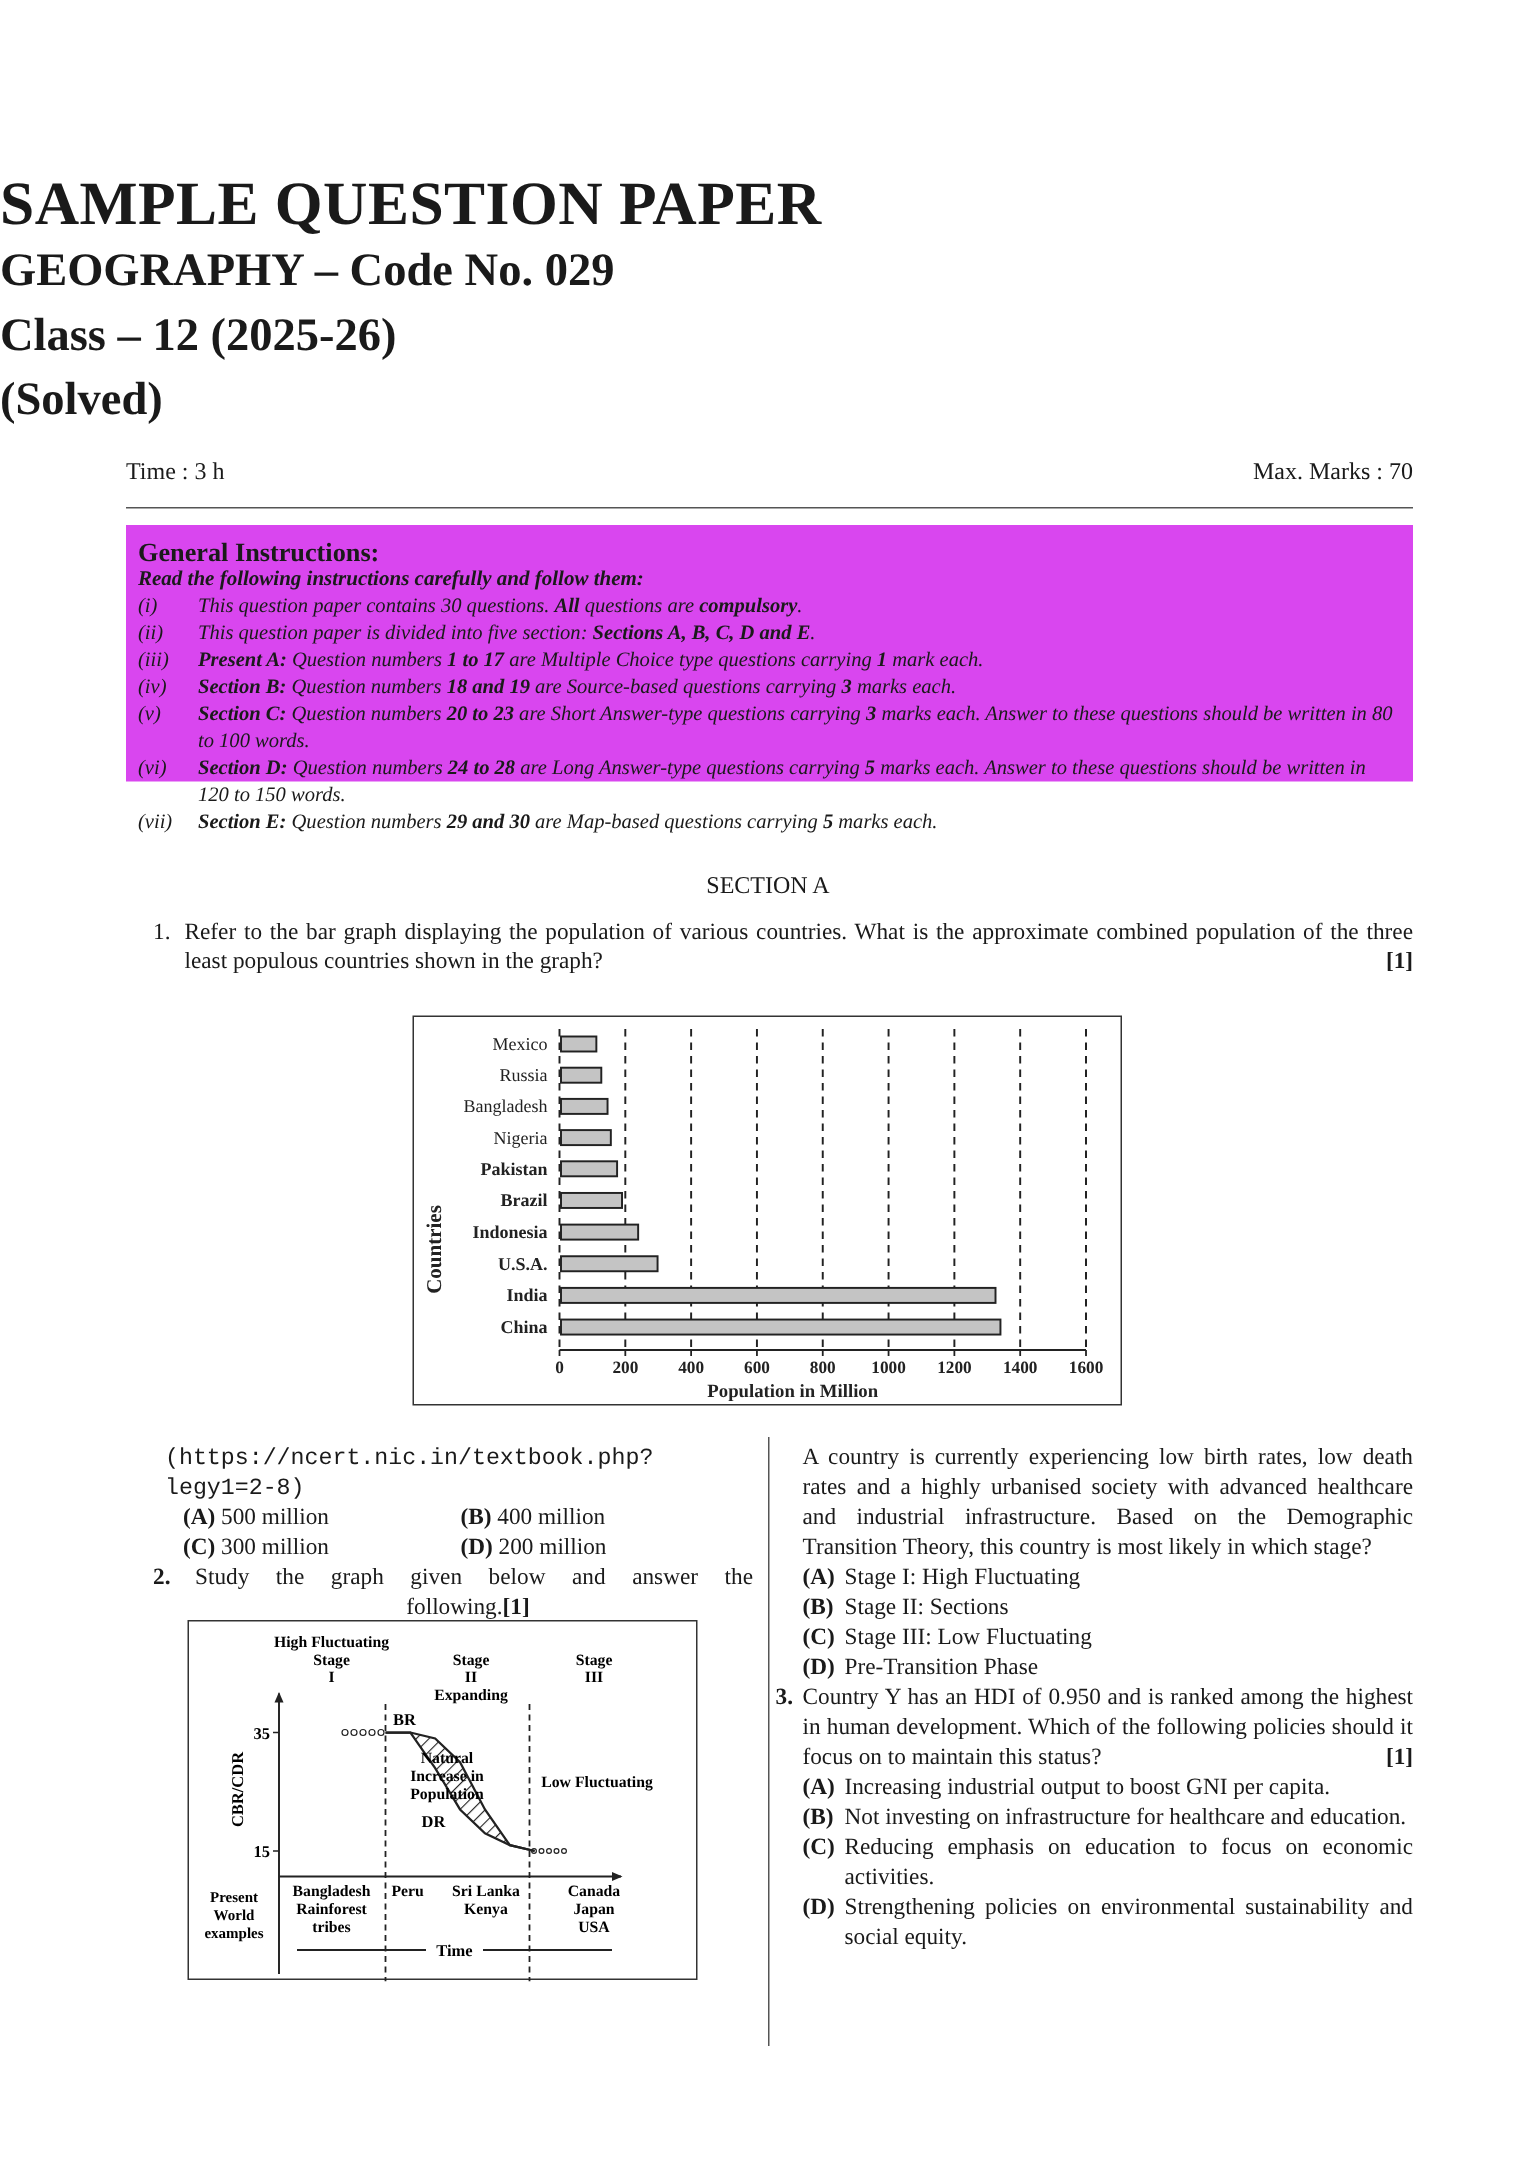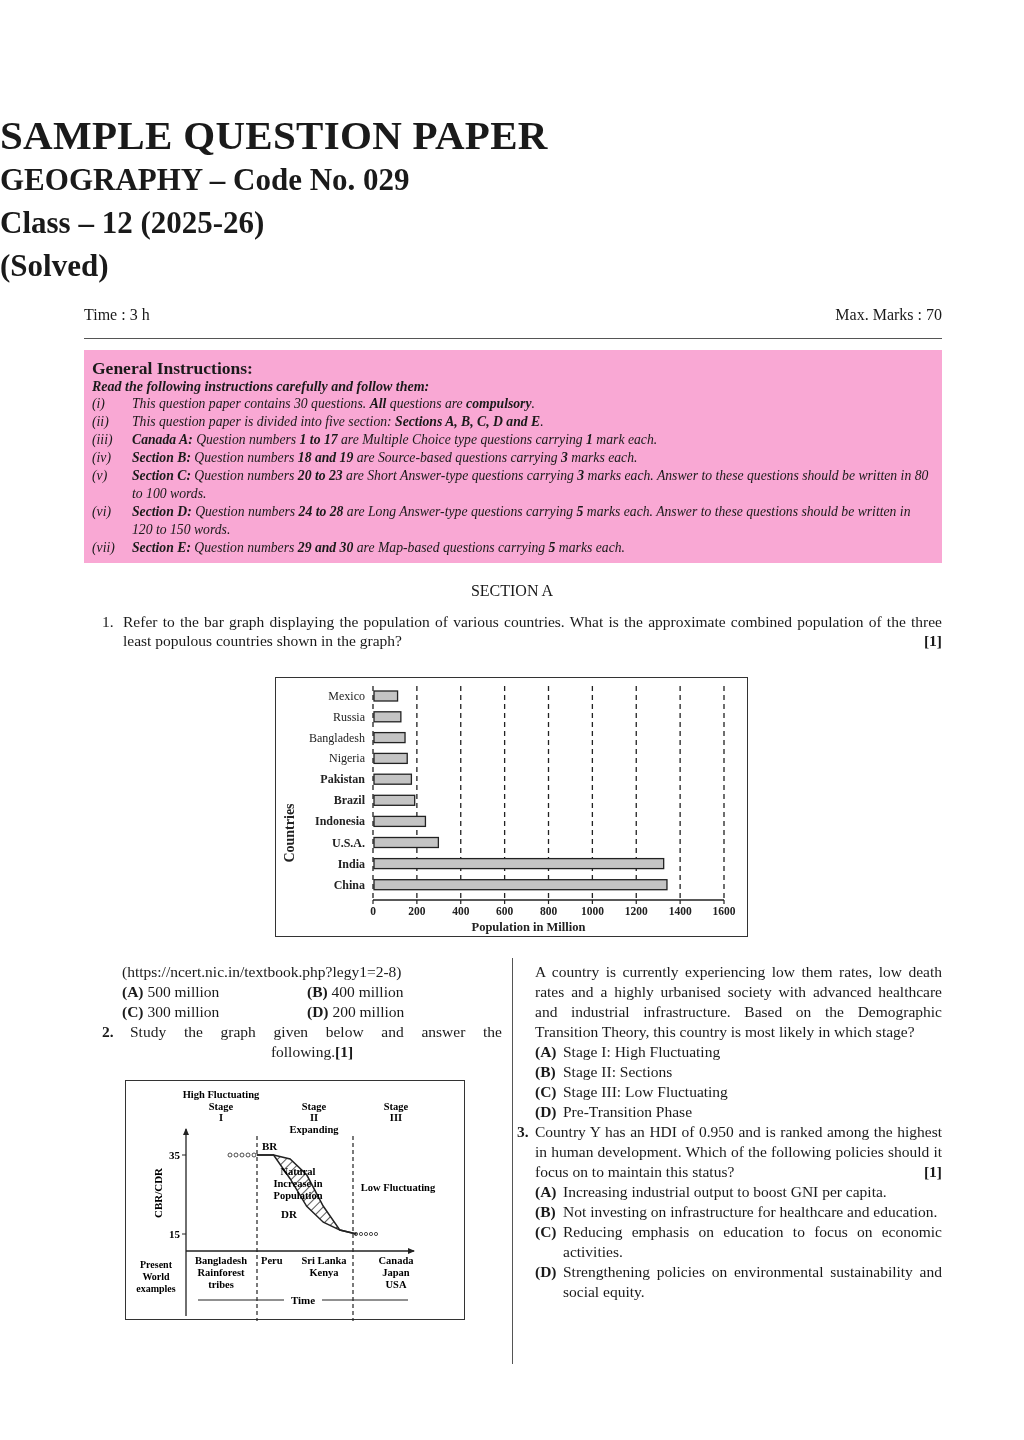--- a/index.html
+++ b/index.html
@@ -5,41 +5,41 @@
   html, body { margin: 0; padding: 0; background: #ffffff; }
   body { width: 1024px; height: 1440px; position: relative; overflow: hidden;
          font-family: "DejaVu Serif", "Liberation Serif", serif; color: #1a1a1a; }
   .title-block { position: absolute; left: 0; width: 1024px; top: 112px; text-align: left;
                  font-family: "Liberation Serif", serif; }
   .t1 { font-size: 41px; font-weight: bold; line-height: 46px; letter-spacing: 0.3px; }
   .t2 { font-size: 31px; font-weight: bold; line-height: 43px; }
   .meta-row { position: absolute; top: 306px; left: 84px; width: 858px; display: flex; justify-content: space-between;
               font-family: "Liberation Serif", serif; font-size: 16px; }
   .hr { position: absolute; top: 338px; left: 84px; width: 858px; border-top: 1.5px solid #555; }
-  .gi { position: absolute; top: 350px; left: 84px; width: 858px; height: 213px; background: #f9a8d4;
+  .gi { position: absolute; top: 350px; left: 84px; width: 858px; height: 171px; background: #d946ef;
         font-family: "Liberation Serif", serif; padding: 8px 8px 0 8px; box-sizing: border-box; }
   .gi-head { font-size: 17.5px; font-weight: bold; line-height: 20px; margin-left: 0; }
   .gi-sub { font-style: italic; font-weight: bold; font-size: 14px; line-height: 17px; }
   .gi-item { display: flex; font-style: italic; font-size: 13.7px; line-height: 18px; }
   .gi-num { width: 40px; flex: none; }
   .gi-txt { flex: 1; }
   .gi-txt b { font-weight: bold; }
   .section-title { position: absolute; top: 582px; left: 0; width: 1024px; text-align: center;
                    font-family: "Liberation Serif", serif; font-size: 16px; }
   .q1 { position: absolute; top: 612px; left: 102px; width: 840px; font-family: "Liberation Serif", serif;
         font-size: 15.5px; line-height: 19px; }
   .q1 .num { position: absolute; left: 0; top: 0; }
   .q1 .txt { margin-left: 21px; text-align: justify; }
   .q1 .mark { position: absolute; right: 0; top: 19px; font-weight: bold; }
   .chart-box { position: absolute; left: 275px; top: 677px; width: 473px; height: 260px;
                border: 1.5px solid #333; box-sizing: border-box; }
   .chart-box svg { position: absolute; left: 0; top: 0; }
   .col-left { position: absolute; left: 102px; top: 962px; width: 400px; font-family: "Liberation Serif", serif;
               font-size: 15.5px; line-height: 20px; }
-  .src { margin-left: 20px; }
+  .src { margin-left: 8px; font-family: Liberation Mono, monospace; }
   .opts2 { margin-left: 20px; display: grid; grid-template-columns: 185px 185px; }
   .opts2 b { font-weight: bold; }
   .q2 { position: relative; margin-top: 0; }
   .q2 .num { position: absolute; left: 0; top: 0; }
   .q2 .txt { margin-left: 28px; text-align: justify; text-align-last: justify; }
   .q2 .txt2 { margin-left: 20px; display: flex; justify-content: center; }
   .dtt-box { position: absolute; left: 125px; top: 1080px; width: 340px; height: 240px; border: 1.5px solid #333;
              box-sizing: border-box; }
   .divider { position: absolute; left: 512px; top: 958px; height: 406px; border-left: 1.2px solid #555; }
   .col-right { position: absolute; left: 535px; top: 962px; width: 407px; font-family: "Liberation Serif", serif;
@@ -76,21 +76,21 @@
       <div class="gi-item">
         <span class="gi-num">(i)</span>
         <span class="gi-txt">This question paper contains 30 questions. <b>All</b> questions are <b>compulsory</b>.</span>
       </div>
       <div class="gi-item">
         <span class="gi-num">(ii)</span>
         <span class="gi-txt">This question paper is divided into five section: <b>Sections A, B, C, D and E</b>.</span>
       </div>
       <div class="gi-item">
         <span class="gi-num">(iii)</span>
-        <span class="gi-txt"><b>Canada A:</b> Question numbers <b>1 to 17</b> are Multiple Choice type questions carrying <b>1</b> mark each.</span>
+        <span class="gi-txt"><b>Present A:</b> Question numbers <b>1 to 17</b> are Multiple Choice type questions carrying <b>1</b> mark each.</span>
       </div>
       <div class="gi-item">
         <span class="gi-num">(iv)</span>
         <span class="gi-txt"><b>Section B:</b> Question numbers <b>18 and 19</b> are Source-based questions carrying <b>3</b> marks each.</span>
       </div>
       <div class="gi-item">
         <span class="gi-num">(v)</span>
         <span class="gi-txt"><b>Section C:</b> Question numbers <b>20 to 23</b> are Short Answer-type questions carrying <b>3</b> marks each. Answer to these questions should be written in 80 to 100 words.</span>
       </div>
       <div class="gi-item">
@@ -244,21 +244,21 @@
       <text x="30" y="211" text-anchor="middle" font-size="10" font-weight="bold" class="svgtext">examples</text>
       <line x1="72" x2="158" y1="219" y2="219" stroke="#222" stroke-width="1.2"></line>
       <line x1="196" x2="282" y1="219" y2="219" stroke="#222" stroke-width="1.2"></line>
       <text x="177" y="223" text-anchor="middle" font-size="11" font-weight="bold" class="svgtext">Time</text>
     </svg>
 </div>
 
 <div class="divider"></div>
 
 <div class="col-right">
-  <div class="just">A country is currently experiencing low them rates, low death rates and a highly urbanised society with advanced healthcare and industrial infrastructure. Based on the Demographic Transition Theory, this country is most likely in which stage?</div>
+  <div class="just">A country is currently experiencing low birth rates, low death rates and a highly urbanised society with advanced healthcare and industrial infrastructure. Based on the Demographic Transition Theory, this country is most likely in which stage?</div>
   <div class="opt">
       <span class="lbl">(A)</span>
       <span class="otxt">Stage I: High Fluctuating</span>
     </div>
   <div class="opt">
       <span class="lbl">(B)</span>
       <span class="otxt">Stage II: Sections</span>
     </div>
   <div class="opt">
       <span class="lbl">(C)</span>

